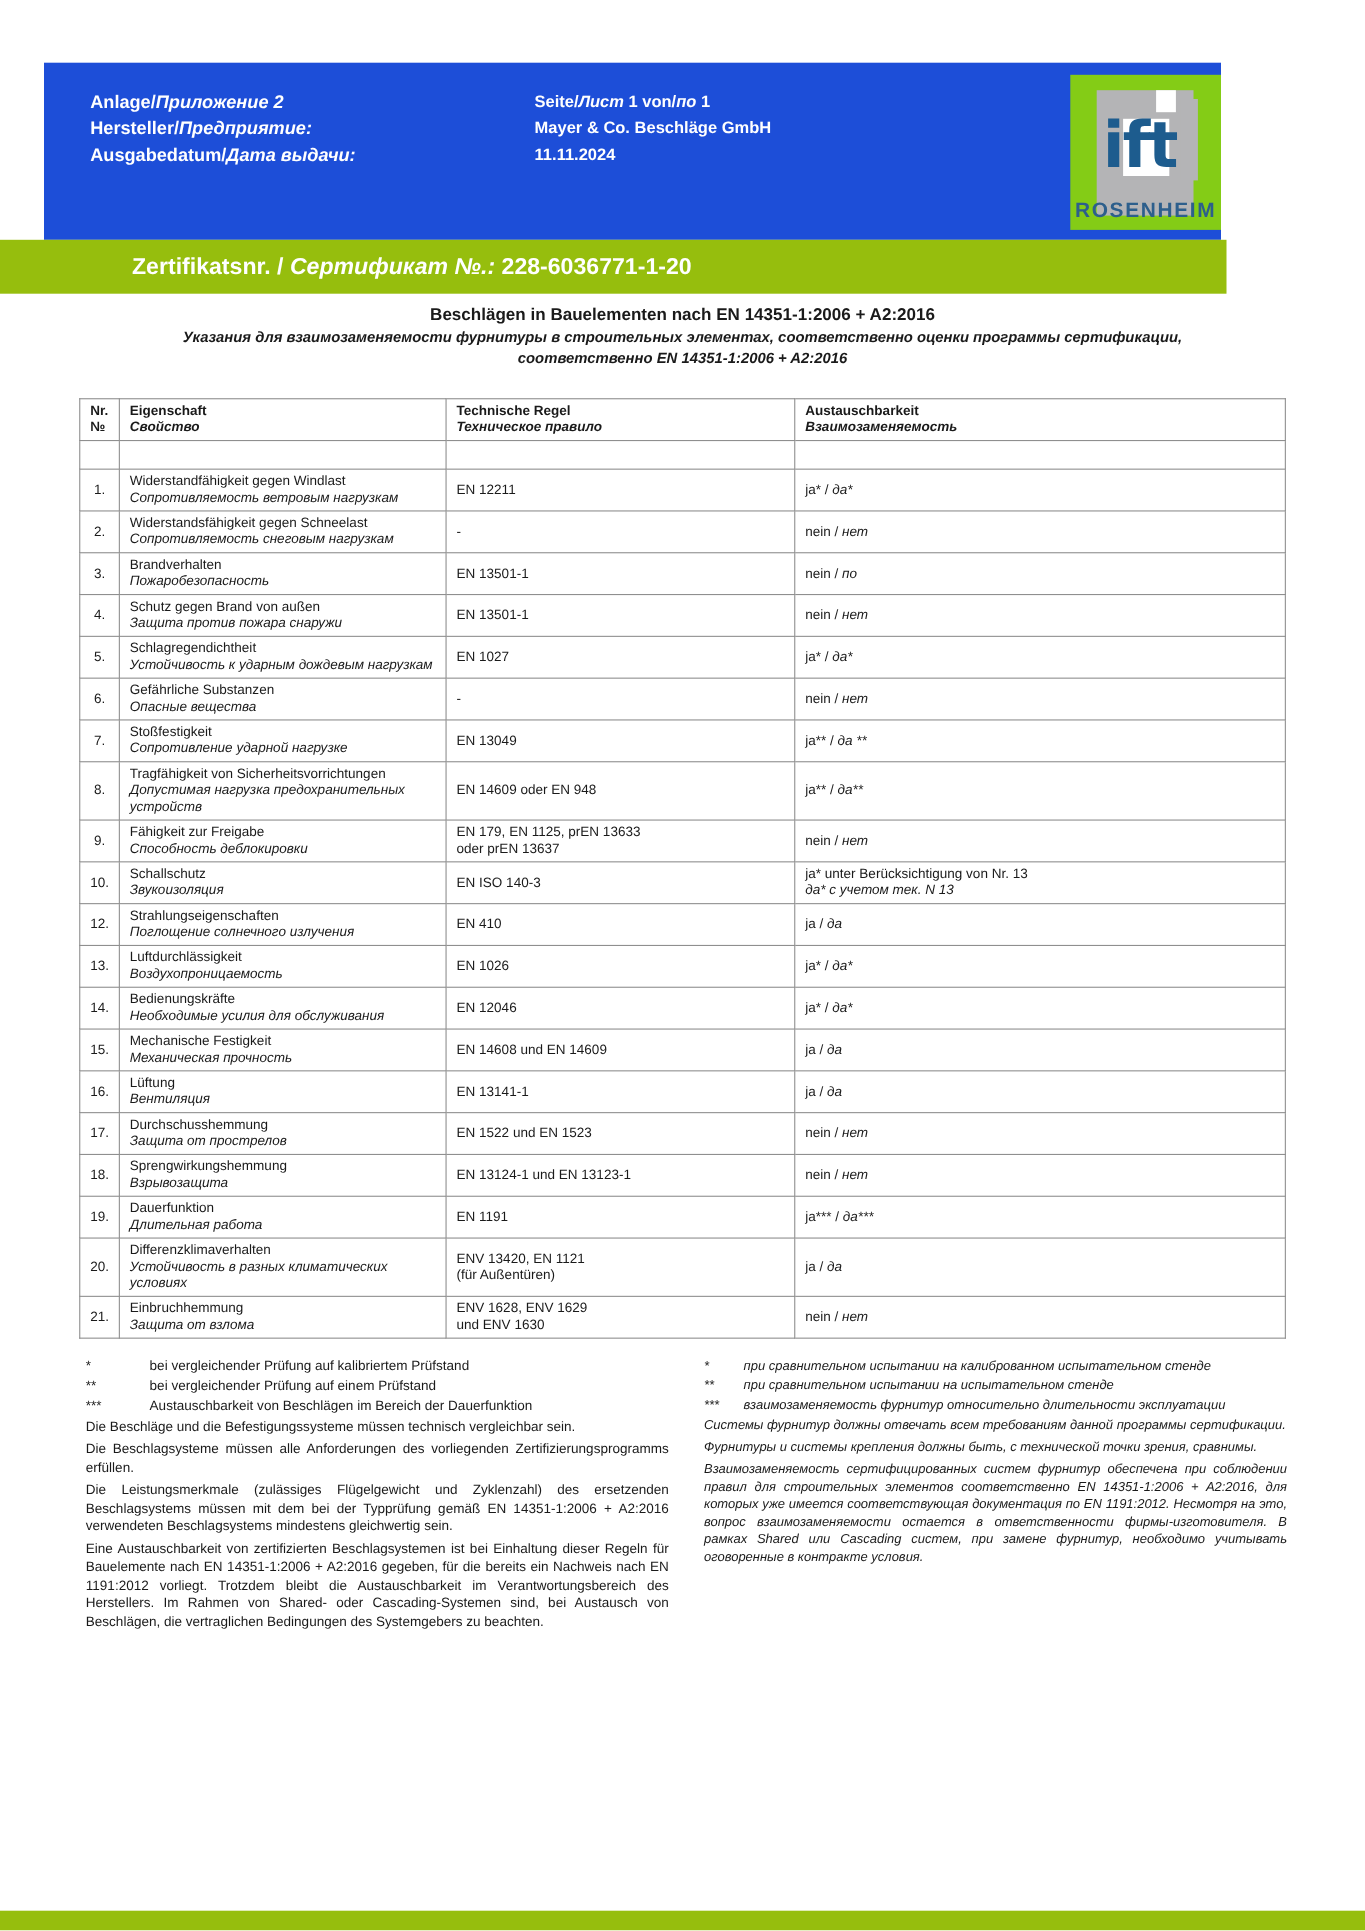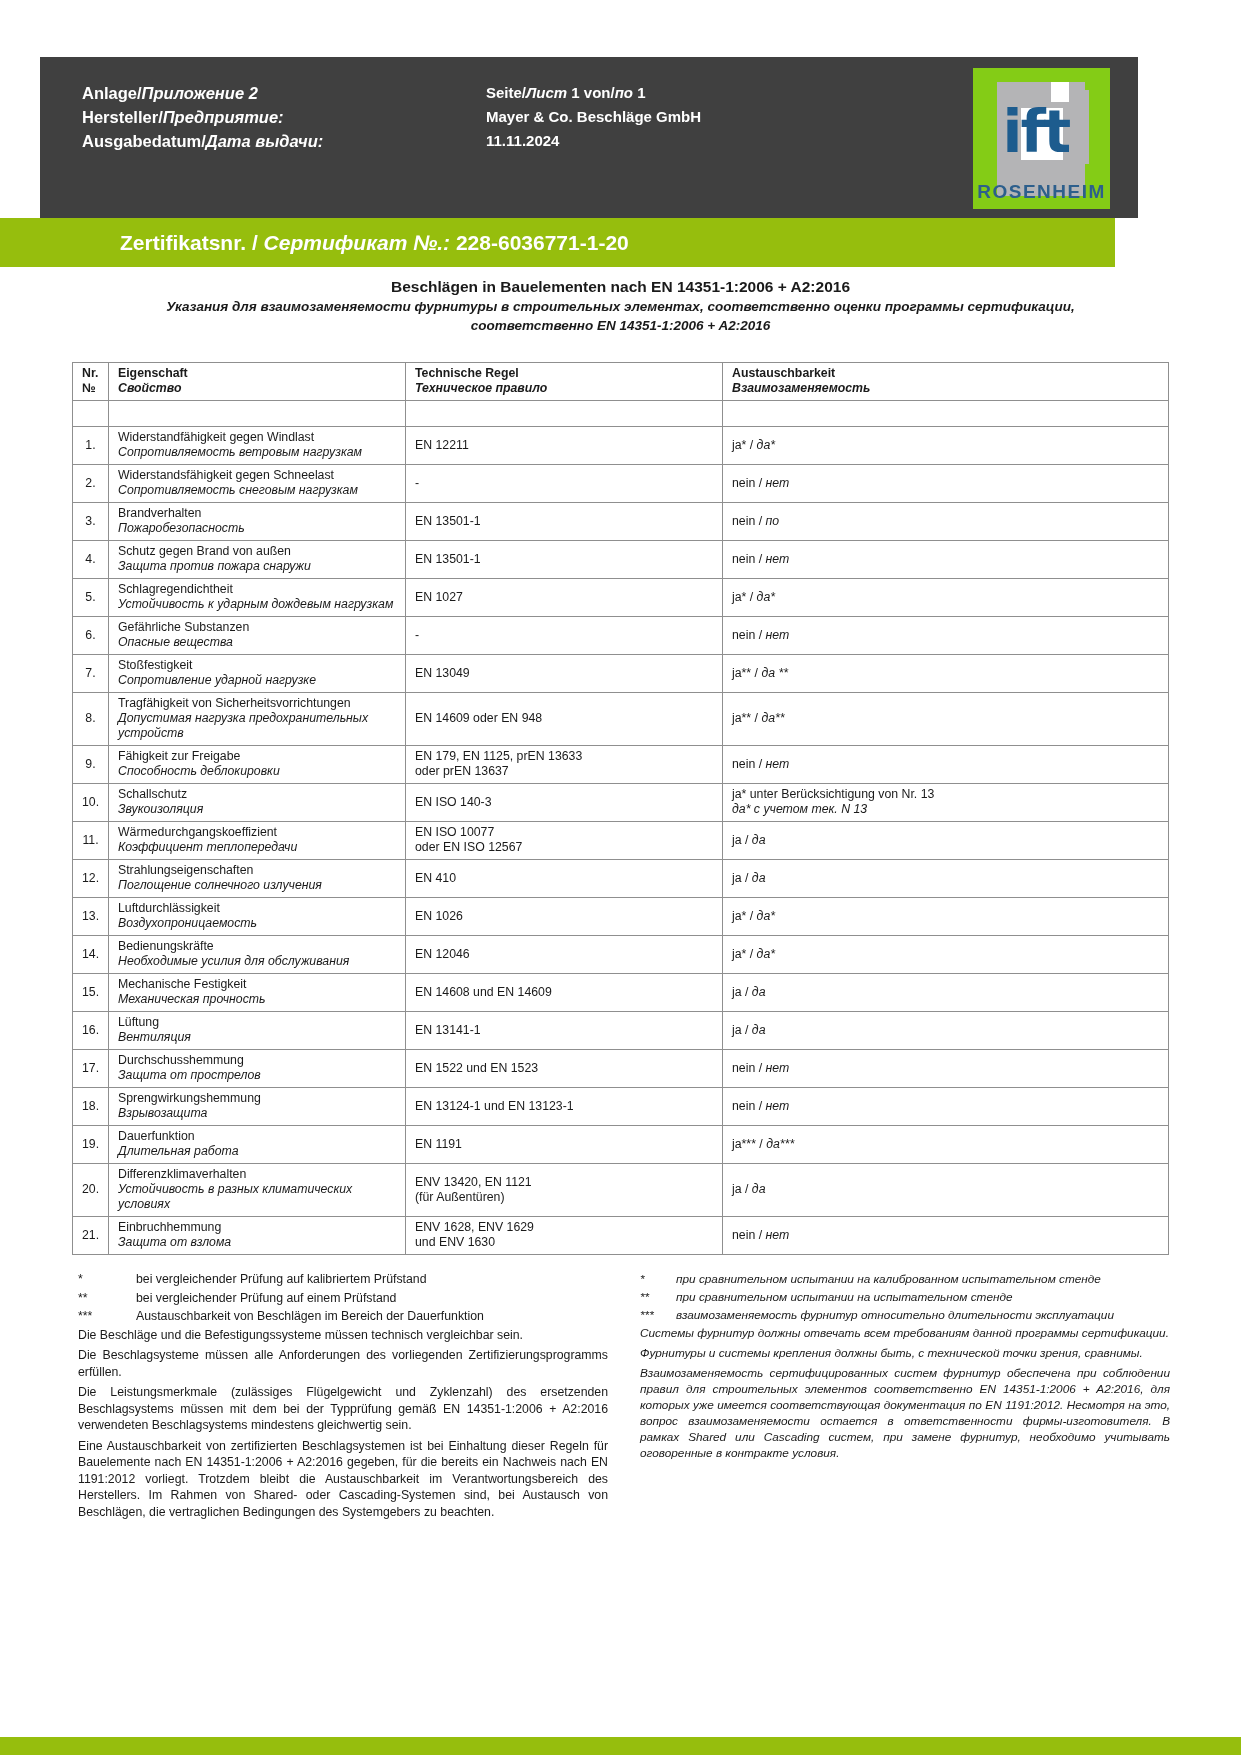--- a/index.html
+++ b/index.html
@@ -7,21 +7,21 @@
     width:1241px; height:1755px;
     font-family:"Liberation Sans", sans-serif;
     background:#ffffff; color:#1a1a1a;
   }
   .page { position:relative; width:1241px; height:1755px; background:#fff; overflow:hidden; }
   .it { font-style:italic; }
 
   
   .blue-header {
     position:absolute; left:40px; top:57px; width:1070px; height:161px;
-    background:#404040; color:#fff; font-weight:bold;padding-left:28px;
+    background:#1d4ed8; color:#fff; font-weight:bold;
   }
   .hdr-left  { position:absolute; left:42px;  top:24px; font-size:16.5px; line-height:24px; }
   .hdr-right { position:absolute; left:446px; top:24px; font-size:15px; line-height:24px; }
 
   
   .logo-box { position:absolute; left:973px; top:68px; width:137px; height:141px; background:#84cc16; z-index:6; }
   .logo-mark { position:relative; width:110px; height:128px; margin:8px auto 0; }
   .lm-gray  { position:absolute; left:10px; top:6px;  width:88px;  height:114px; background:#b4b4b6; }
   .lm-hole  { position:absolute; left:34px; top:32px; width:42px;  height:52px;  background:#ffffff; }
   .lm-notch { position:absolute; left:64px; top:6px;  width:18px;  height:20px;  background:#ffffff; }
@@ -274,34 +274,20 @@
             </td>
             <td>
               <div>EN ISO 140-3</div>
             </td>
             <td>
               <div><span>ja* unter Berücksichtigung von Nr. 13</span></div>
               <div><span class="it">да* с учетом тек. N 13</span></div>
             </td>
           </tr>
           <tr>
-            <td class="c-nr">11.</td>
-            <td>
-              <div class="de">Wärmedurchgangskoeffizient</div>
-              <div class="ru">Коэффициент теплопередачи</div>
-            </td>
-            <td>
-              <div>EN ISO 10077</div>
-              <div>oder EN ISO 12567</div>
-            </td>
-            <td>
-              <div><span>ja / </span><span class="it">да</span></div>
-            </td>
-          </tr>
-          <tr>
             <td class="c-nr">12.</td>
             <td>
               <div class="de">Strahlungseigenschaften</div>
               <div class="ru">Поглощение солнечного излучения</div>
             </td>
             <td>
               <div>EN 410</div>
             </td>
             <td>
               <div><span>ja / </span><span class="it">да</span></div>

